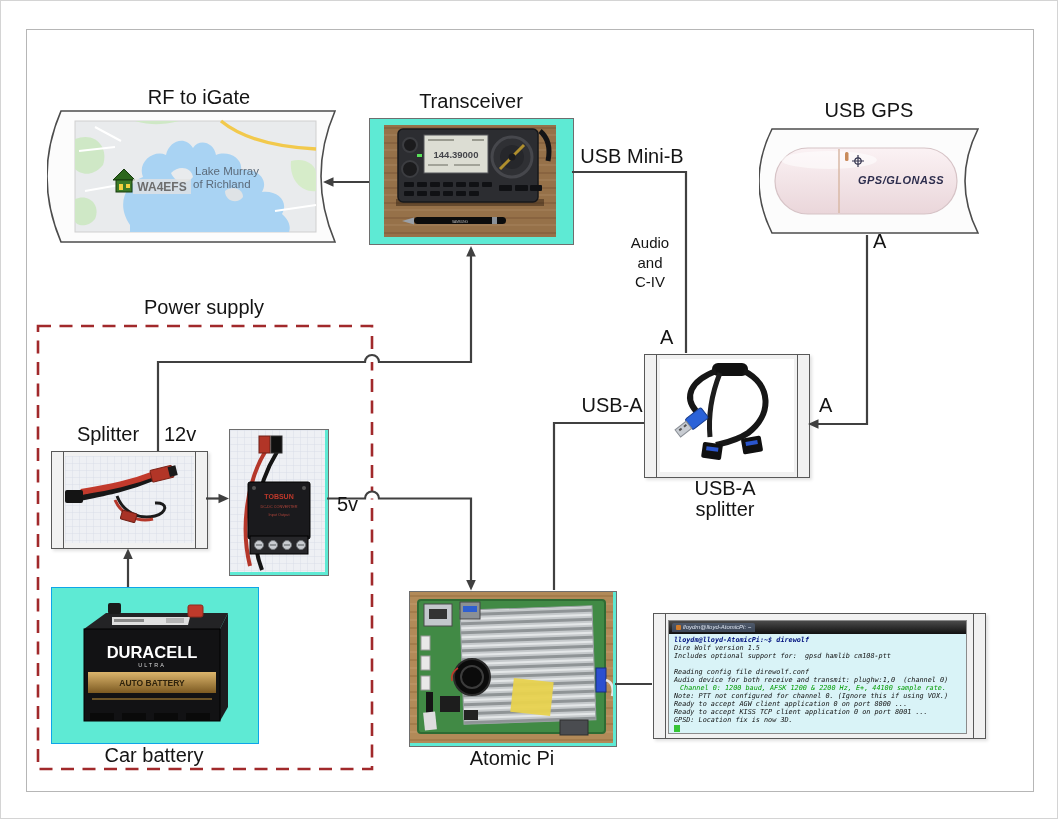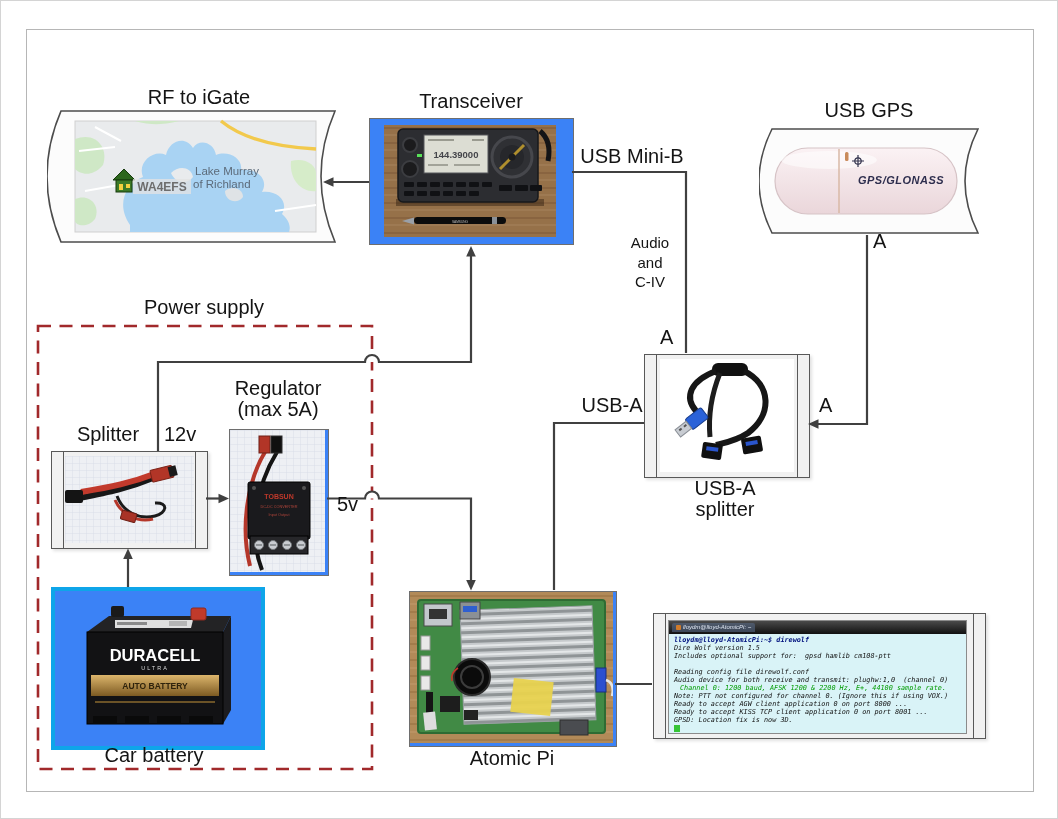--- a/index.html
+++ b/index.html
@@ -2,23 +2,23 @@
 <html><head>
 <meta charset="utf-8">
 <style>
   html,body{margin:0;padding:0;background:#ffffff;}
   .canvas{position:relative;width:1058px;height:819px;background:#ffffff;border:1px solid #d4d4d4;
           font-family:"Liberation Sans",sans-serif;overflow:hidden;box-sizing:border-box;}
   .slide-border{position:absolute;left:25px;top:28px;width:1006px;height:761px;
           border:1.2px solid #b6b6b6;z-index:1;}
   .lbl{position:absolute;color:#141414;font-size:20px;line-height:21px;white-space:nowrap;z-index:6;}
   .lbl.center{transform:translateX(-50%);text-align:center;}
-  .box{position:absolute;background:#3b82f6;z-index:2;}
+  .box{position:absolute;background:#5eead4;z-index:2;}
   .plain{border:1.5px solid #6e6e6e;}
-  .thin{border:4px solid #0ea5e9;}
+  .thin{border:1px solid #0ea5e9;}
   .pp-box{position:absolute;background:#f1f1f1;border:1.5px solid #585858;z-index:2;
           box-shadow:2px 2px 3px rgba(0,0,0,0.12);}
   .pp-box::before,.pp-box::after{content:"";position:absolute;top:0;bottom:0;border-left:1.3px solid #585858;}
   .pp-box::before{left:11px}.pp-box::after{right:11px}
   .photo{position:absolute;z-index:3;}
   .shape{position:absolute;z-index:2;}
   .overlay{position:absolute;left:0;top:0;z-index:5;pointer-events:none;}
   
   .terminal{position:absolute;left:14px;top:6px;width:297px;height:112px;background:#d9f3f7;
             border:1px solid #8b8b8b;z-index:4;overflow:hidden;font-style:italic;}
@@ -186,24 +186,20 @@
     </svg>
   </div>
   <div class="lbl center" style="left:724px;top:477px">
     <div>USB-A</div>
     <div>splitter</div>
   </div>
 
   <div class="lbl center" style="left:203px;top:296px">Power supply</div>
   <div class="lbl center" style="left:107px;top:423px">Splitter</div>
   <div class="lbl" style="left:163px;top:423px">12v</div>
-  <div class="lbl center" style="left:277px;top:377px">
-    <div>Regulator</div>
-    <div>(max 5A)</div>
-  </div>
   <div class="lbl" style="left:336px;top:493px">5v</div>
 
   <div class="pp-box" style="left:50px;top:450px;width:155px;height:96px">
     <svg class="photo" style="left:13px;top:4px" width="129" height="87" viewBox="0 0 129 87">
       <rect width="129" height="87" fill="url(#grid)"></rect>
       <path d="M14,42 C44,36 64,32 88,22" stroke="#181818" stroke-width="6" fill="none"></path>
       <path d="M16,36 C46,31 66,27 92,17" stroke="#c23a2c" stroke-width="6" fill="none"></path>
       <rect x="0" y="34" width="18" height="13" rx="2" fill="#141414"></rect>
       <g transform="rotate(-14 96 18)">
         <rect x="86" y="12" width="22" height="12" rx="1" fill="#b23527" stroke="#7c2318"></rect>

